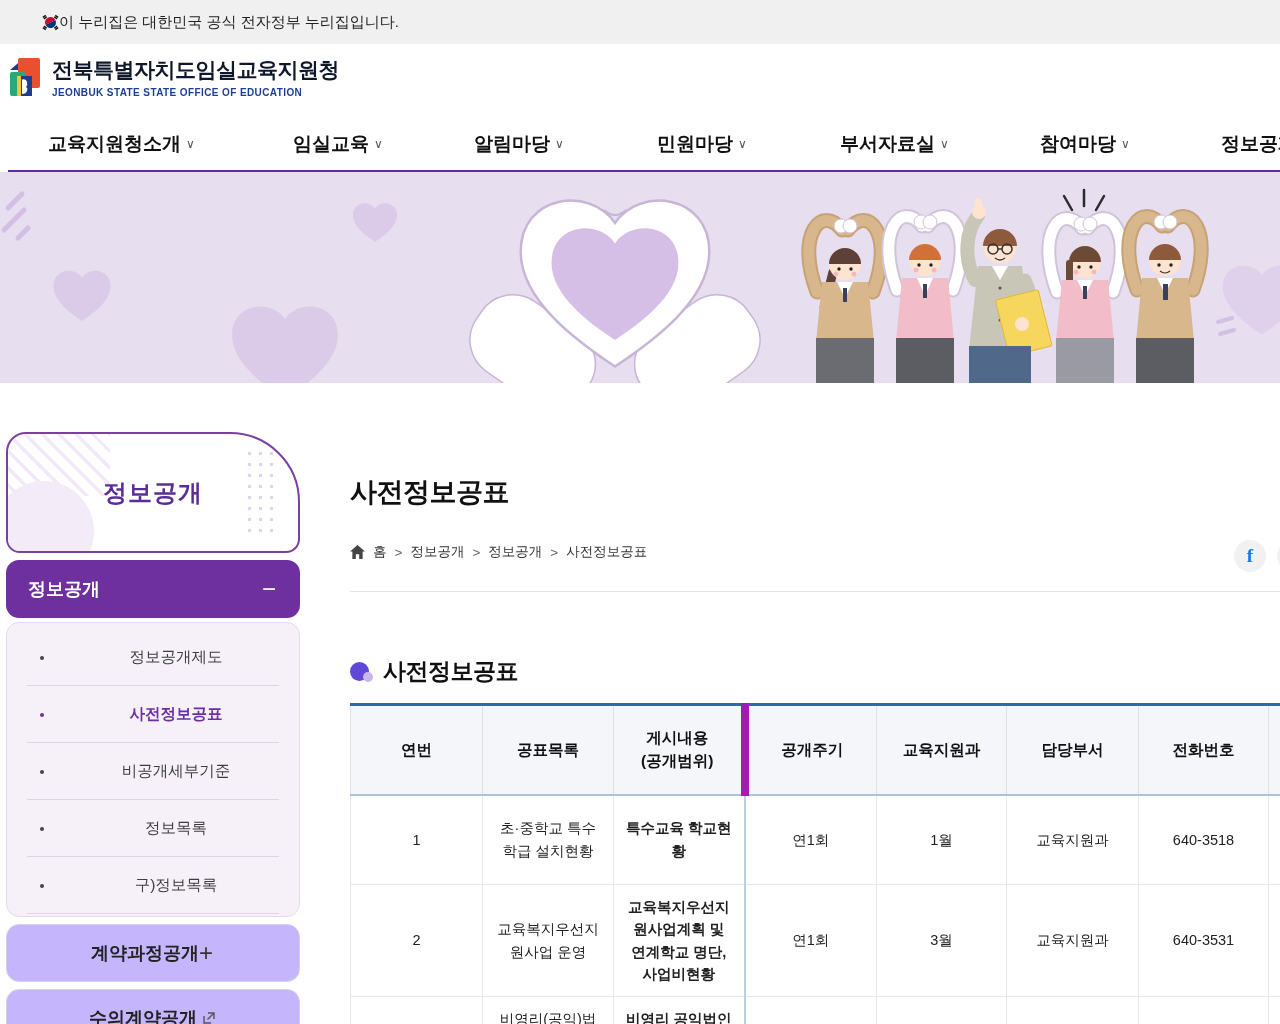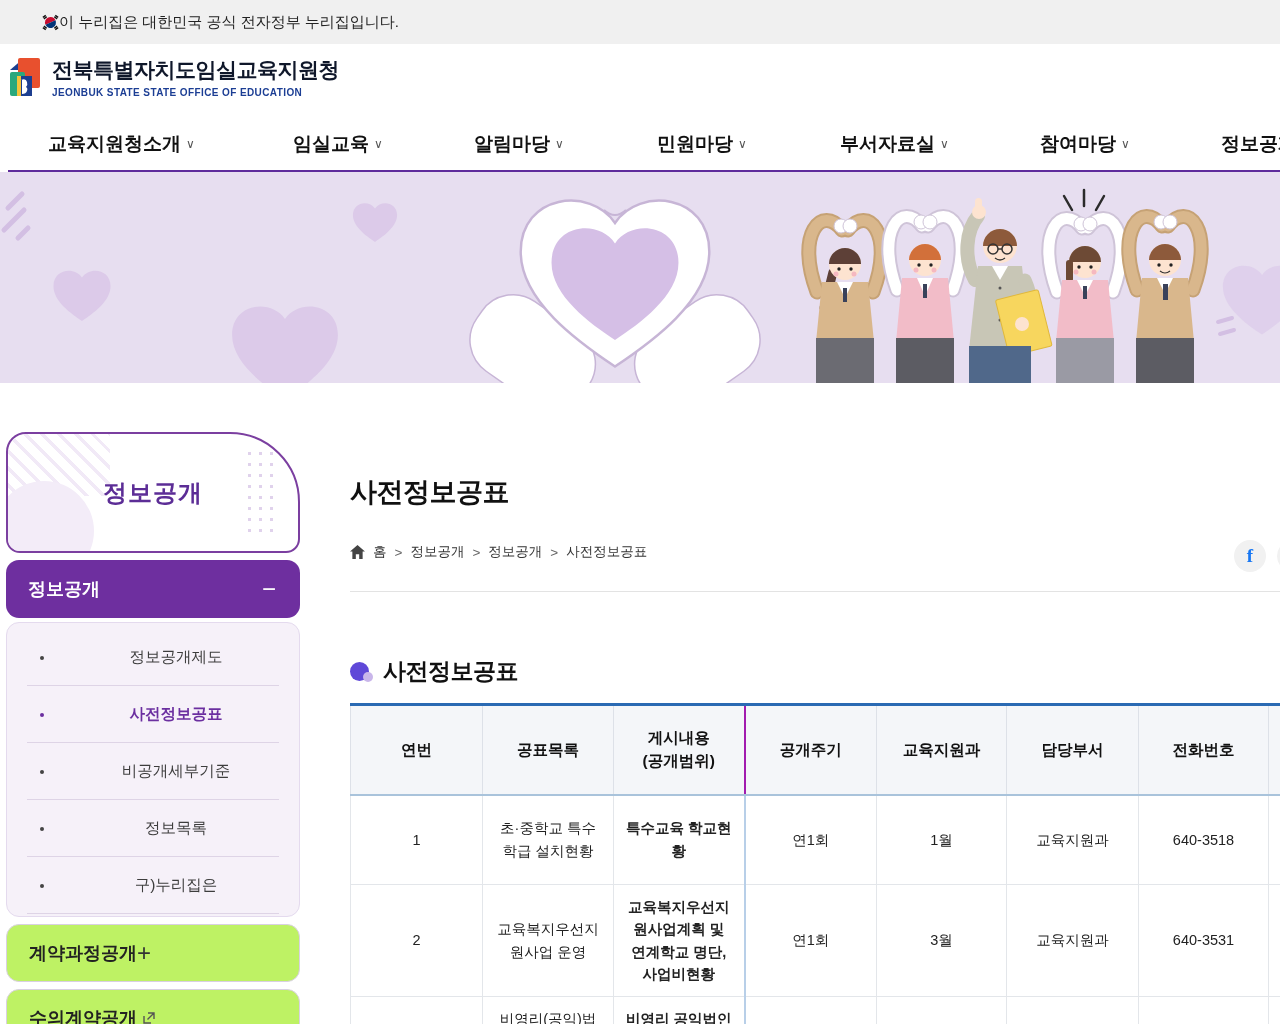--- a/index.html
+++ b/index.html
@@ -44,22 +44,22 @@
   .side-accordion .minus { font-size:24px; font-weight:400; line-height:1; }
 
   .side-submenu { margin-top:4px; background:#f6f1f9; border:1px solid #e4daee; border-radius:13px; padding:6px 0 2px; }
   .submenu-item { position:relative; height:57px; display:flex; align-items:center; padding-left:46px; cursor:pointer;justify-content:center; }
   .submenu-item:after { content:""; position:absolute; left:20px; right:20px; bottom:0; height:1px; background:#ded4e6; }
   .submenu-item .dot { position:absolute; left:33px; width:4px; height:4px; border-radius:50%; background:#444; }
   .submenu-item .lbl { font-size:15.5px; color:#3d3d3d; }
   .submenu-item.active .lbl { color:#6b2fa0; font-weight:800; }
   .submenu-item.active .dot { background:#6b2fa0; }
 
-  .side-card { margin-top:7px; height:58px; background:#bef264; border:1px solid #d9d0e2; border-radius:13px;
-    display:flex; align-items:center; justify-content:flex-start; padding:0 24px 0 22px; cursor:pointer; }
+  .side-card { margin-top:7px; height:58px; background:#c4b5fd; border:1px solid #d9d0e2; border-radius:13px;
+    display:flex; align-items:center; justify-content:center; padding:0 24px 0 22px; cursor:pointer; }
   .side-card .lbl { font-size:18px; font-weight:700; color:#222; }
   .side-card .plus { font-size:24px; color:#333; font-weight:400; line-height:1; }
   .side-card .ext { margin-left:6px; }
 
   
   .page-title { position:absolute; left:350px; top:474px; font-size:27px; font-weight:800; color:#111; letter-spacing:-0.5px; }
   .breadcrumb { position:absolute; left:350px; top:543px; display:flex; align-items:center; gap:8px; font-size:13.5px; color:#333; }
   .breadcrumb .sep { color:#666; }
   .breadcrumb .crumb { cursor:pointer; }
   .bc-divider { position:absolute; left:350px; top:591px; width:930px; height:1px; background:#e3e3e3; }
@@ -75,21 +75,21 @@
   .section-head .bullet .small { position:absolute; left:13px; top:10px; width:10px; height:10px; border-radius:50%; background:#c9b6ea; }
   .section-head .ttl { font-size:23px; font-weight:800; color:#111; letter-spacing:-0.5px; }
 
   
   .table-clip { position:absolute; left:350px; top:703px; width:930px; height:321px; overflow:hidden; }
   table.disclosure { border-collapse:collapse; table-layout:fixed; width:1078px; border-top:3px solid #2a6ab3; }
   .disclosure th { background:#f4f6f9; border:1px solid #dde1e8; border-bottom:2px solid #a9c3db;
     height:90px; font-size:15.5px; font-weight:800; color:#111; text-align:center; line-height:1.45; }
   .disclosure td { background:#fff; border:1px solid #e3e6ea; font-size:14.5px; color:#222; text-align:center;
     vertical-align:middle; line-height:1.55; padding:8px 10px; }
-  .disclosure th:nth-child(3) { border-right:2px solid #a21caf;margin-top:17px; }
+  .disclosure th:nth-child(3) { border-right:8px solid #a21caf;margin-top:17px; }
   .disclosure td:nth-child(3) { border-right:2px solid #b8cfe8;font-weight:bold; }
   .disclosure tr.r1 td { height:90px; }
   .disclosure tr.r2 td { height:112px; }
   .disclosure tr.r3 td { height:110px; vertical-align:top; padding-top:11px; }
 </style>
 </head>
 <body>
 
 <div class="page">
 
@@ -296,21 +296,21 @@
       <div class="submenu-item">
         <span class="dot"></span>
         <span class="lbl">비공개세부기준</span>
       </div>
       <div class="submenu-item">
         <span class="dot"></span>
         <span class="lbl">정보목록</span>
       </div>
       <div class="submenu-item">
         <span class="dot"></span>
-        <span class="lbl">구)누리집은</span>
+        <span class="lbl">구)정보목록</span>
       </div>
     </div>
 
     <div class="side-card">
       <span class="lbl">계약과정공개</span>
       <span class="plus">+</span>
     </div>
 
     <div class="side-card">
       <span class="lbl"><span>수의계약공개</span><svg class="ext" width="12" height="12" viewBox="0 0 12 12">

